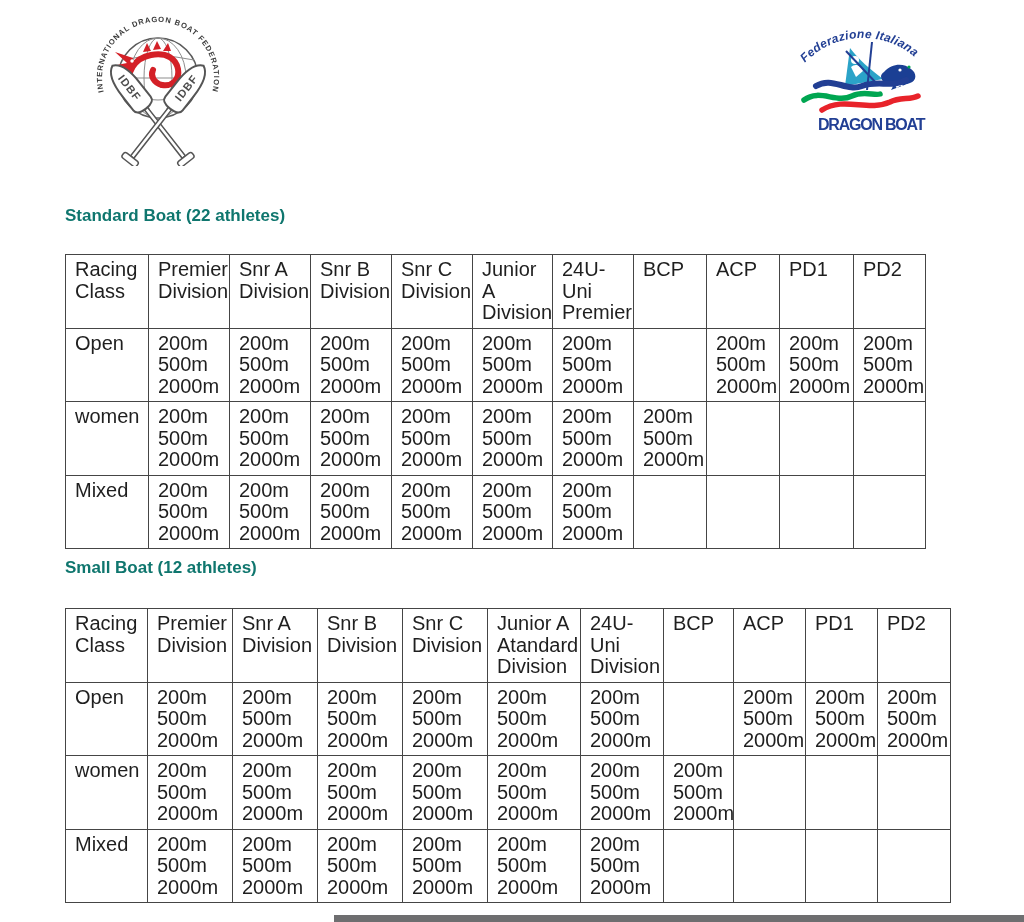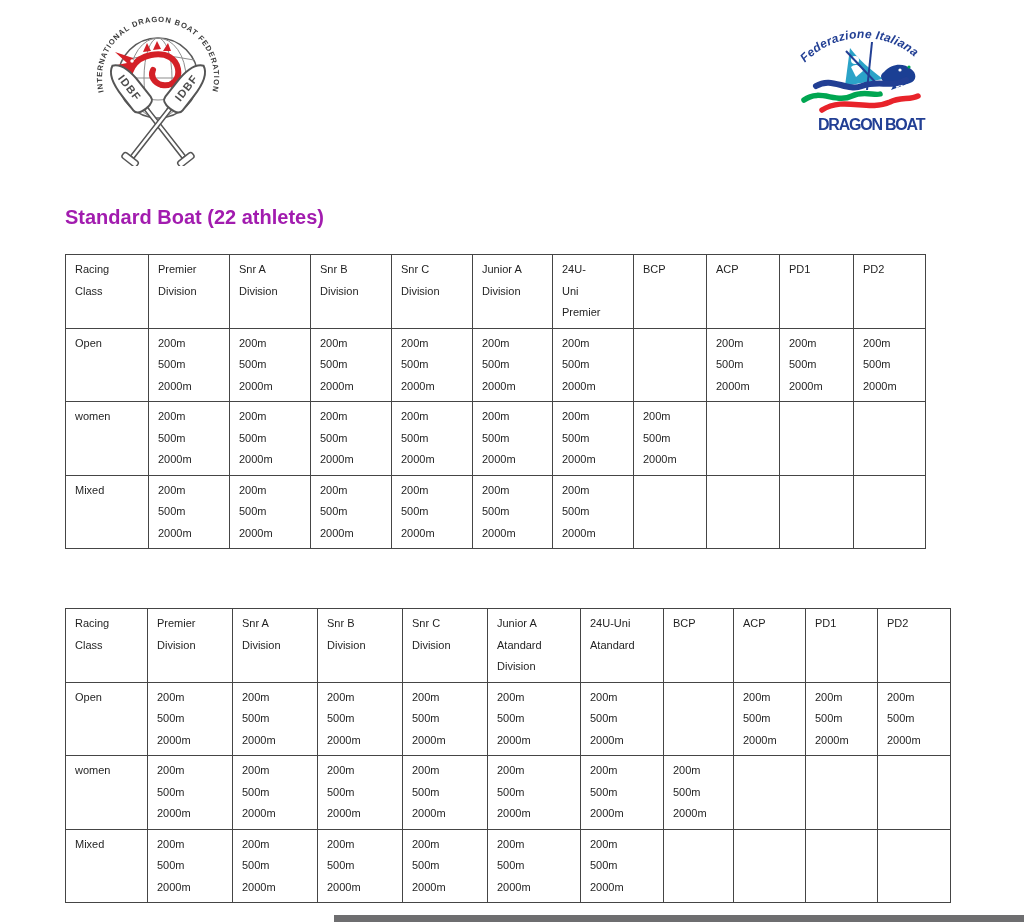--- a/index.html
+++ b/index.html
@@ -1,27 +1,27 @@
 <!DOCTYPE html>
 <html><head>
 <meta charset="utf-8">
 <style>
   html,body{margin:0;padding:0;background:#fff;}
   .page{
     position:relative;width:1024px;height:922px;background:#ffffff;overflow:hidden;
     font-family:"Liberation Sans",sans-serif;color:#1f1f1f;
   }
   .section-title{
-    position:absolute;left:65px;font-size:20px;font-weight:bold;color:#a21caf;
+    position:absolute;left:65px;font-size:17px;font-weight:bold;color:#0f766e;
   }
   .section-title.t1{top:206px;}
   .section-title.t2{top:558px;}
   table.race{
     position:absolute;left:65px;border-collapse:collapse;table-layout:fixed;
-    font-size:11px;color:#1f1f1f;
+    font-size:20px;color:#1f1f1f;
   }
   table.race.t1{top:254px;width:860px;}
   table.race.t2{top:608px;width:885px;}
   table.race th, table.race td{
     border:1px solid #454545;vertical-align:top;text-align:left;
     font-weight:normal;white-space:pre-line;line-height:21.5px;
     padding:4px 2px 4px 9px;
   }
   svg text{font-family:"Liberation Sans",sans-serif;}
   .logo-idbf{position:absolute;left:83px;top:6px;}
@@ -229,20 +229,21 @@
 500m
 2000m</td>
           <td></td>
           <td></td>
           <td></td>
           <td></td>
         </tr>
       </tbody>
     </table>
 
+  <div class="section-title t2">Small Boat (12 athletes)</div>
   <table class="race t2">
     <colgroup>
       <col style="width:82px">
         <col style="width:85px">
         <col style="width:85px">
       <col style="width:85px">
         <col style="width:85px">
         <col style="width:93px">
       <col style="width:83px">
         <col style="width:70px">
@@ -259,21 +260,21 @@
           <th>Snr A
 Division</th>
           <th>Snr B
 Division</th>
           <th>Snr C
 Division</th>
           <th>Junior A
 Atandard
 Division</th>
           <th>24U-Uni
-Atandard</th>
+Division</th>
           <th>BCP</th>
           <th>ACP</th>
           <th>PD1</th>
           <th>PD2</th>
         </tr>
       </thead>
       <tbody>
         <tr>
           <td>Open</td>
           <td>200m

